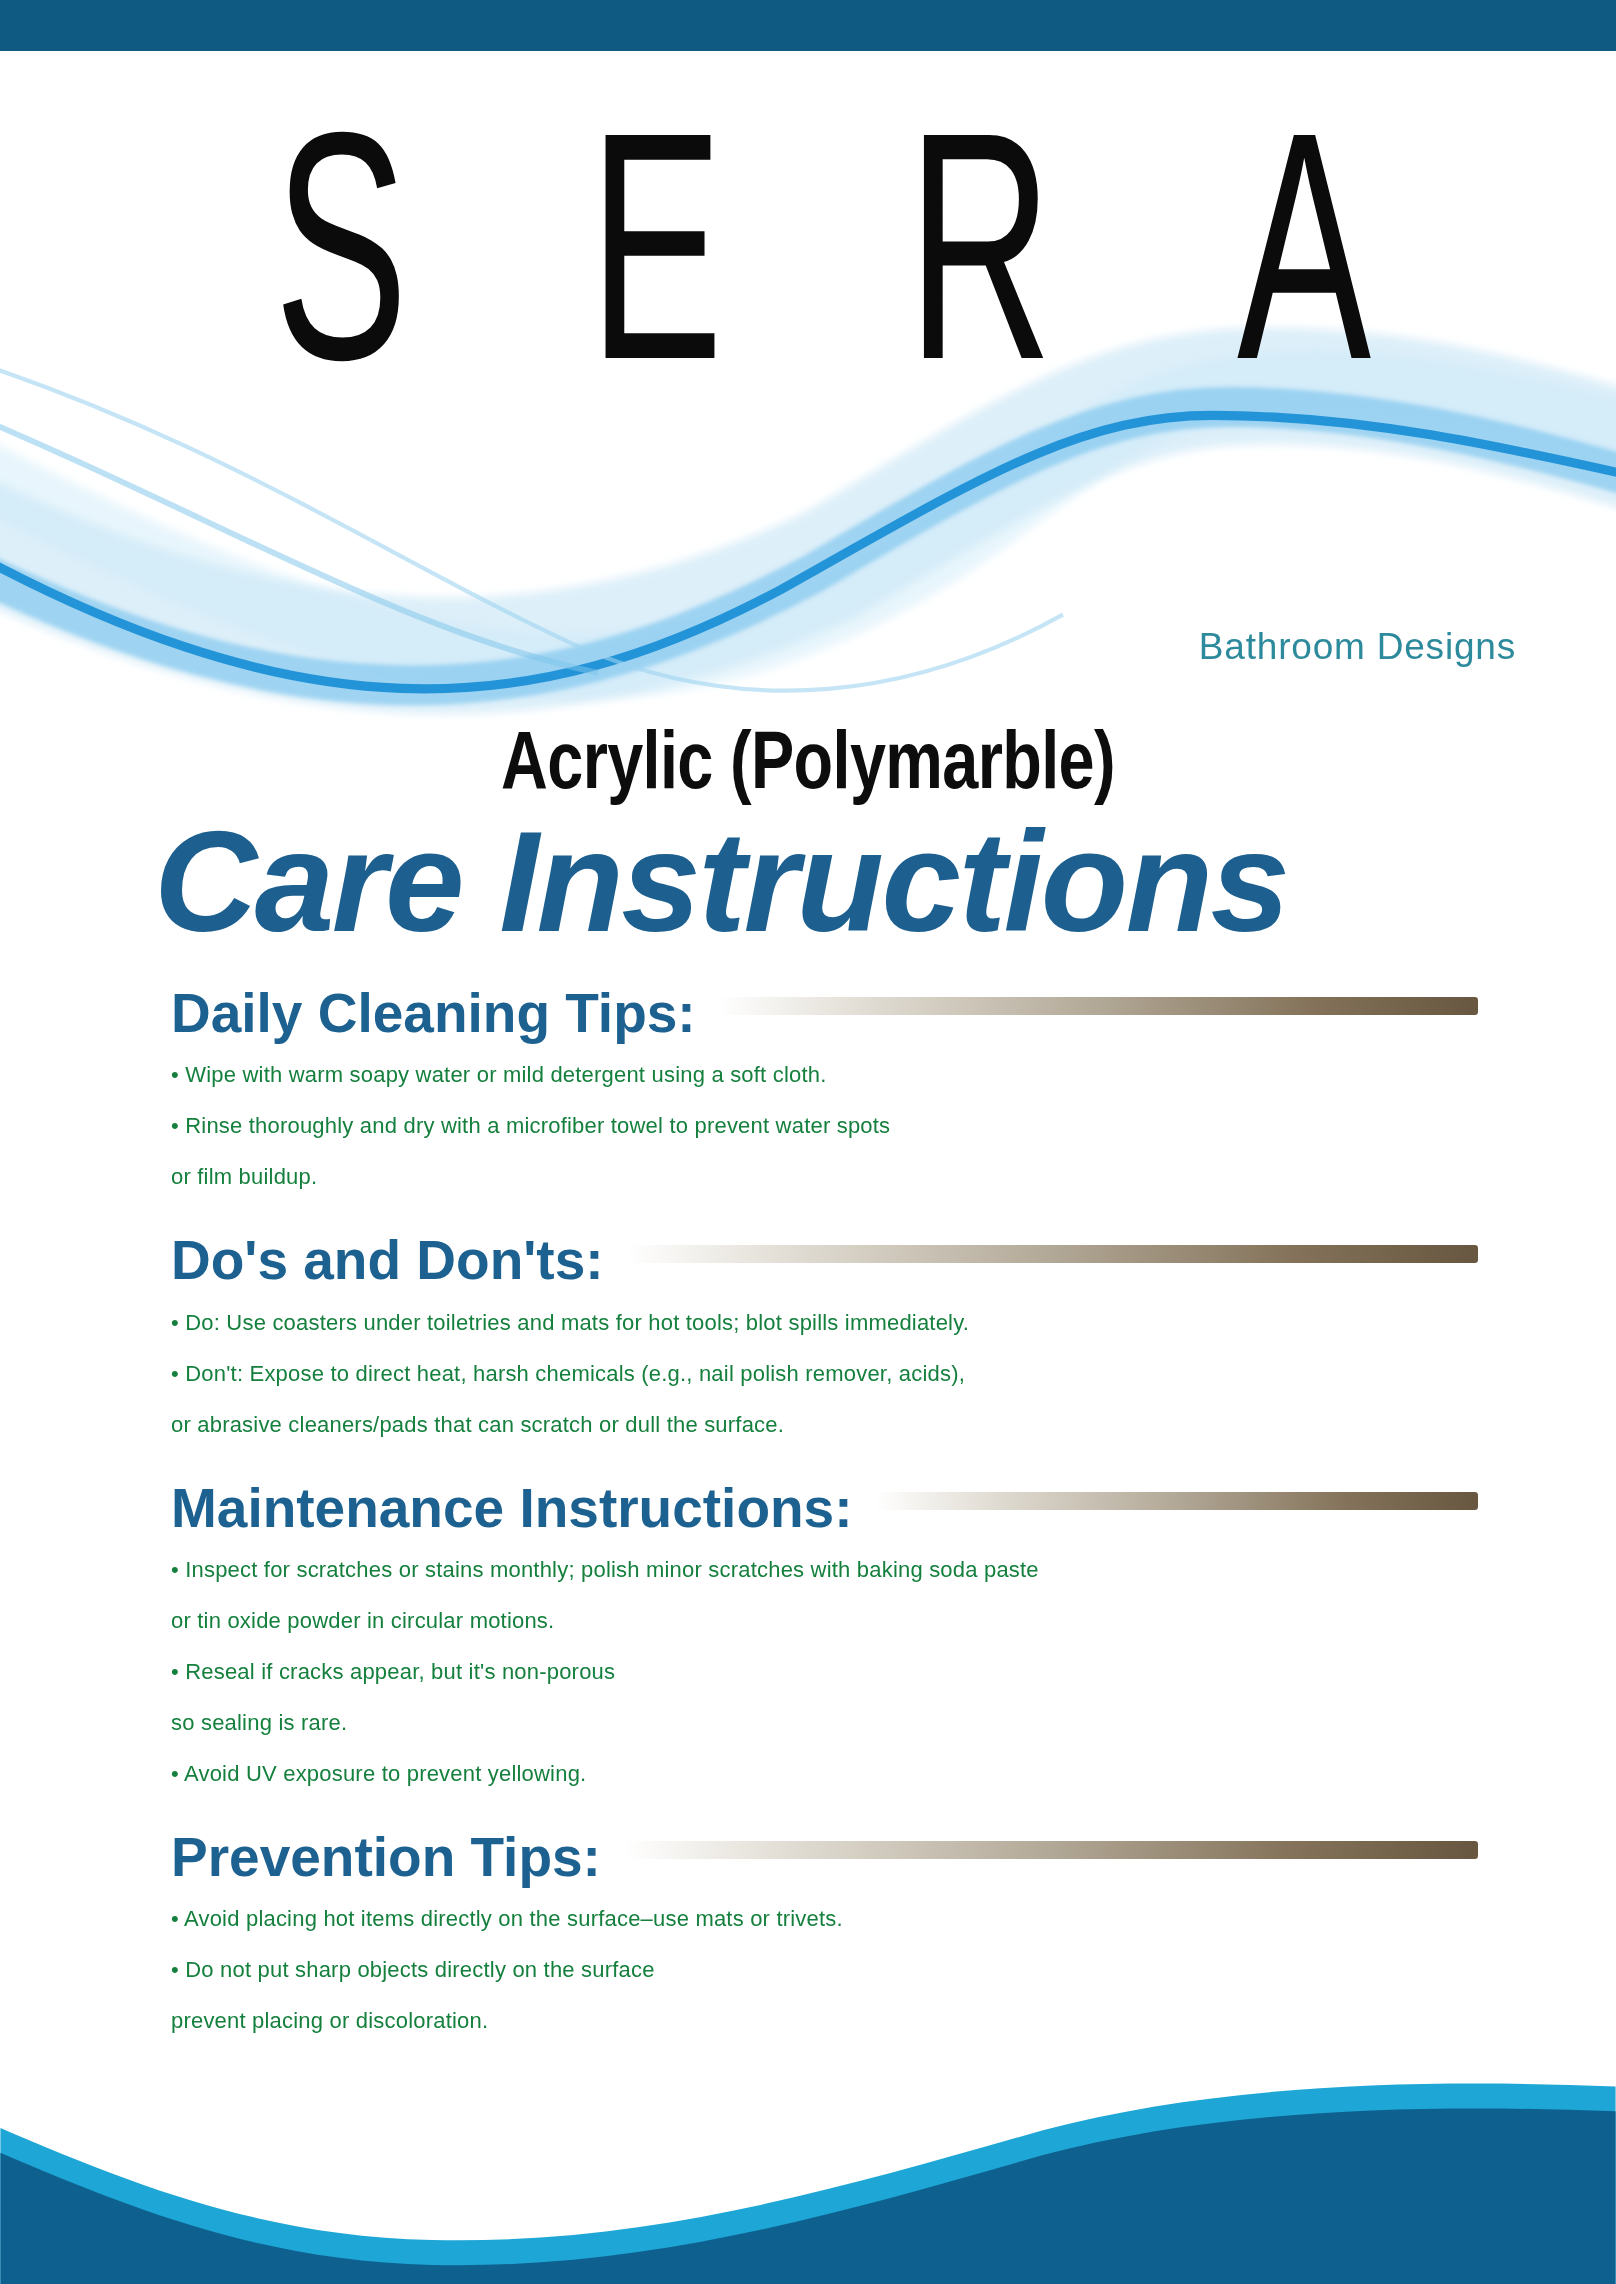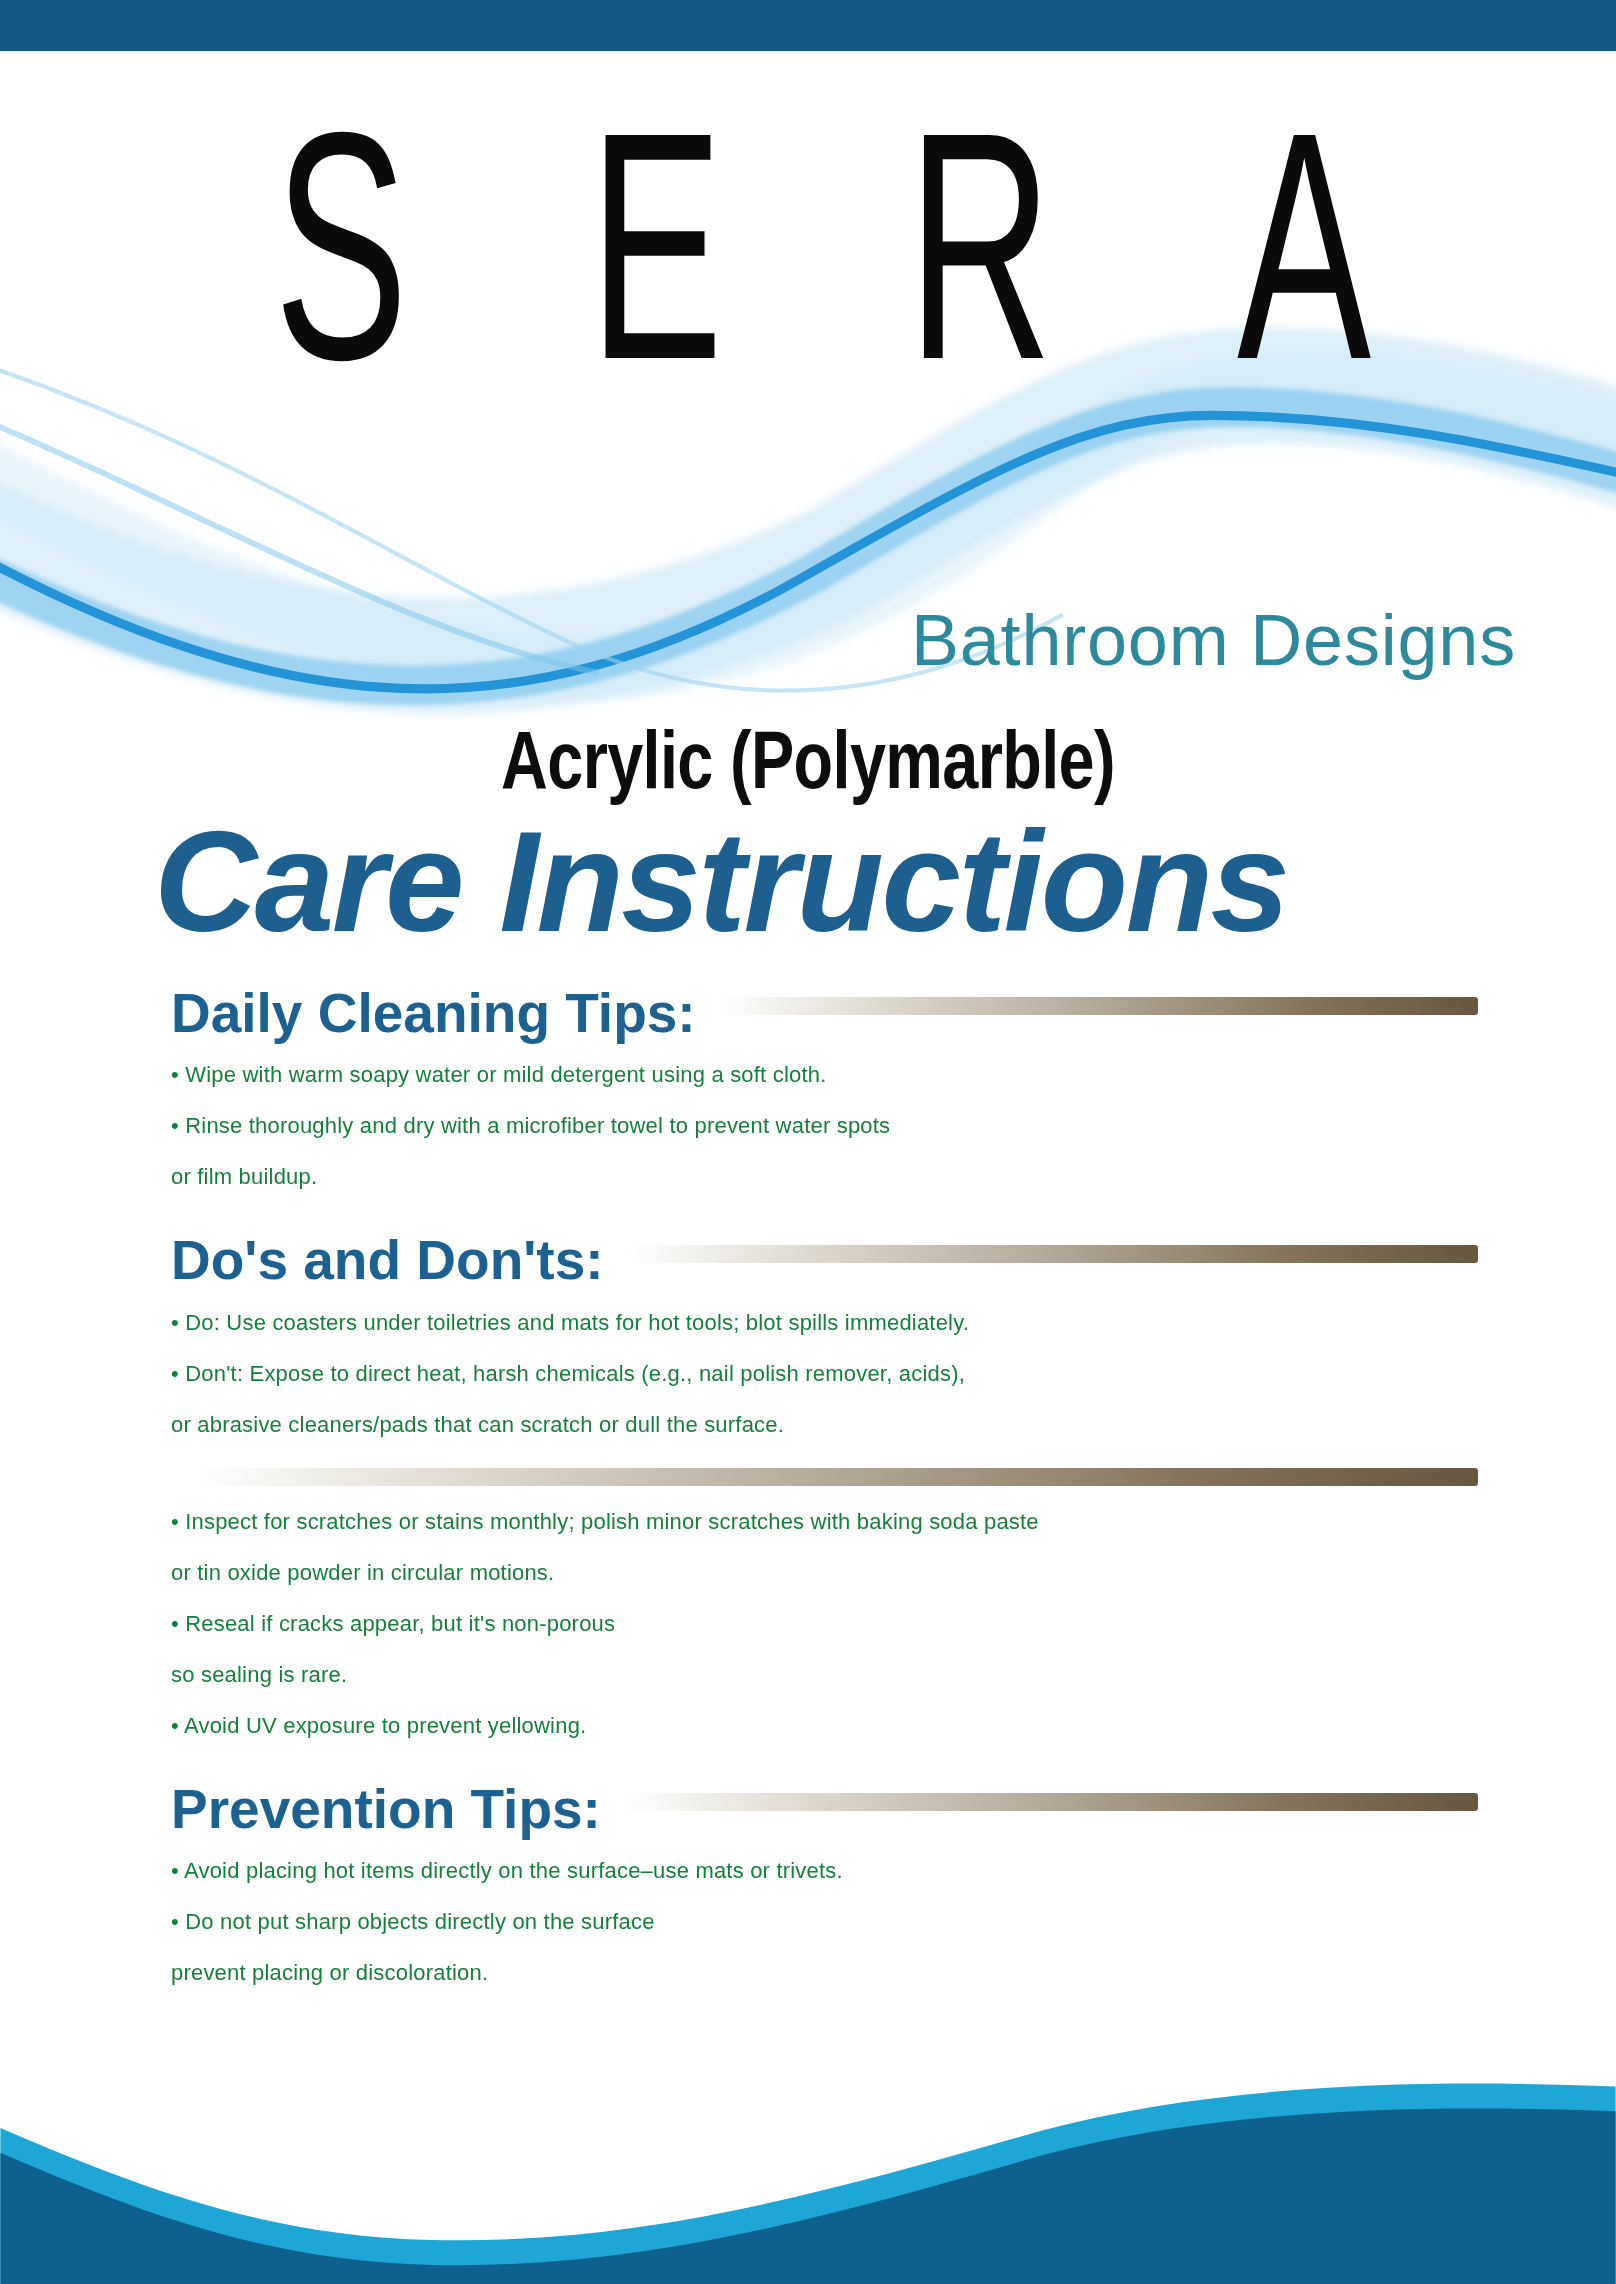--- a/index.html
+++ b/index.html
@@ -19,22 +19,22 @@
     position:absolute;left:233px;top:84px;width:1179px;height:332px;
     display:flex;justify-content:space-between;align-items:flex-start;
     font-size:324px;line-height:1;font-weight:400;color:#0b0b0b;
     z-index:3;
   }
   .sera span{display:inline-block;transform:scaleX(0.62);transform-origin:center top;}
   
   .header-wave{position:absolute;left:0;top:299px;width:1616px;height:432px;z-index:2;}
   
   .tagline{
-    position:absolute;right:100px;top:604px;
-    font-size:72px;line-height:1;letter-spacing:0.8px;
+    position:absolute;right:100px;top:628px;
+    font-size:37px;line-height:1;letter-spacing:0.8px;
     color:var(--c-teal,#2d8a9c);z-index:4;white-space:nowrap;
   }
   .subtitle{
     position:absolute;left:0;top:720px;width:100%;
     text-align:center;font-size:81px;line-height:1;font-weight:700;
     letter-spacing:-0.8px;color:#0d0d0d;
     transform:scaleX(0.8);transform-origin:center;z-index:4;white-space:nowrap;
   }
   .title{
     position:absolute;left:154px;top:810px;margin:0;
@@ -118,20 +118,21 @@
     </div>
     <div class="lines">
           <div class="line">• Do: Use coasters under toiletries and mats for hot tools; blot spills immediately.</div>
           <div class="line">• Don't: Expose to direct heat, harsh chemicals (e.g., nail polish remover, acids),</div>
           <div class="line">or abrasive cleaners/pads that can scratch or dull the surface.</div>
         </div>
   </section>
 
   <section class="section">
     <div class="heading-row">
+      <h2 class="heading">Maintenance Instructions:</h2>
       <div class="rule"></div>
     </div>
     <div class="lines">
           <div class="line">• Inspect for scratches or stains monthly; polish minor scratches with baking soda paste</div>
           <div class="line">or tin oxide powder in circular motions.</div>
           <div class="line">• Reseal if cracks appear, but it's non-porous</div>
           <div class="line">so sealing is rare.</div>
           <div class="line">• Avoid UV exposure to prevent yellowing.</div>
         </div>
   </section>

